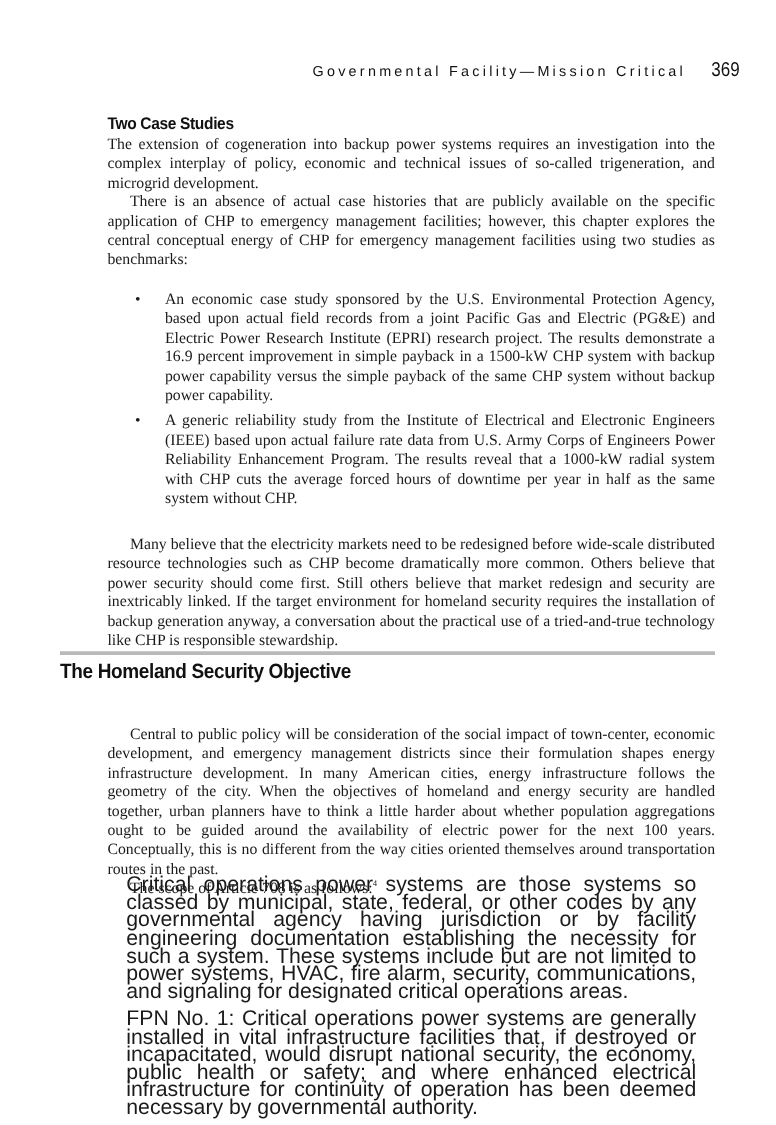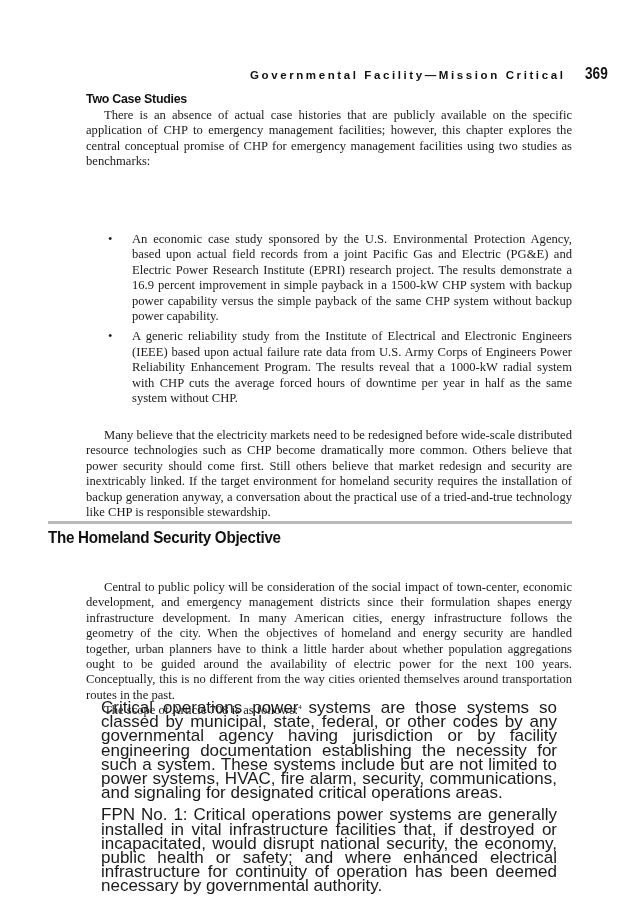--- a/index.html
+++ b/index.html
@@ -2,24 +2,23 @@
 <html><head>
   <meta charset="utf-8">
   <style>
     html, body { margin: 0; padding: 0; background: #ffffff; }
     body { width: 621px; height: 900px; position: relative; overflow: hidden; color: #1a1a1a; }
     .page { position: absolute; left: 0; top: 0; width: 621px; height: 900px; }
 
     .running-head {
       position: absolute; top: 48px; right: 48px; left: 250px;
       text-align: right;
-      font-family: "Liberation Sans", sans-serif; font-weight: bold;
+      font-family: "Liberation Sans", sans-serif; font-weight: normal;
       font-size: 11.5px; letter-spacing: 2.6px; color: #111;
       white-space: nowrap;
-      margin-top: 17px;
     }
     .running-head .page-num {
       display: inline-block; margin-left: 16px; letter-spacing: 0;
       font-size: 16px; transform: scaleX(0.85); transform-origin: right center;
     }
 
     .body-text {
       font-family: "Liberation Serif", serif; font-size: 12.6px; line-height: 15.4px;
       text-align: justify; margin: 0; color: #1a1a1a;
     }
@@ -60,21 +59,22 @@
 
 <div class="page">
 
   <div class="running-head">
     <span>Governmental Facility—Mission Critical</span><span class="page-num">369</span>
   </div>
 
   <div class="h2">Two Case Studies</div>
 
   <div class="sec1">
-    <p class="body-text indent">There is an absence of actual case histories that are publicly available on the specific application of CHP to emergency management facilities; however, this chapter explores the central conceptual promise of CHP for emergency management facilities using two studies as benchmarks:</p>
+    <p class="body-text">The extension of cogeneration into backup power systems requires an investigation into the complex interplay of policy, economic and technical issues of so-called trigen­eration, and microgrid development.</p>
+    <p class="body-text indent">There is an absence of actual case histories that are publicly available on the specific application of CHP to emergency management facilities; however, this chapter explores the central conceptual energy of CHP for emergency management facilities using two studies as benchmarks:</p>
   </div>
 
   <ul class="bullets">
     <li>
       <span class="dot body-text">•</span>
       <p class="body-text">An economic case study sponsored by the U.S. Environmental Protection Agency, based upon actual field records from a joint Pacific Gas and Electric (PG&amp;E) and Electric Power Research Institute (EPRI) research project. The results demonstrate a 16.9 percent improvement in simple payback in a 1500-kW CHP system with backup power capability versus the simple payback of the same CHP system without backup power capability.</p>
     </li>
     <li>
       <span class="dot body-text">•</span>
       <p class="body-text">A generic reliability study from the Institute of Electrical and Electronic Engineers (IEEE) based upon actual failure rate data from U.S. Army Corps of Engineers Power Reliability Enhancement Program. The results reveal that a 1000-kW radial system with CHP cuts the average forced hours of downtime per year in half as the same system without CHP.</p>

